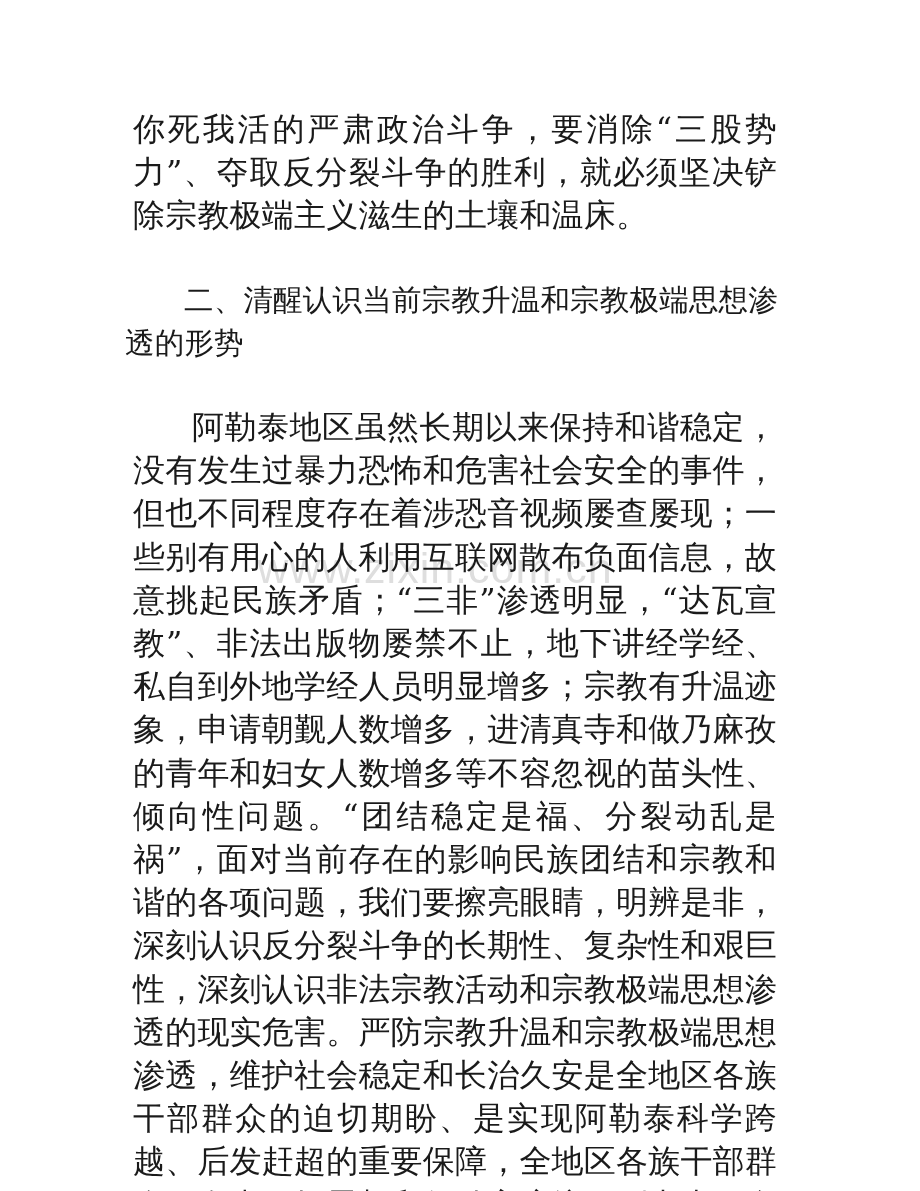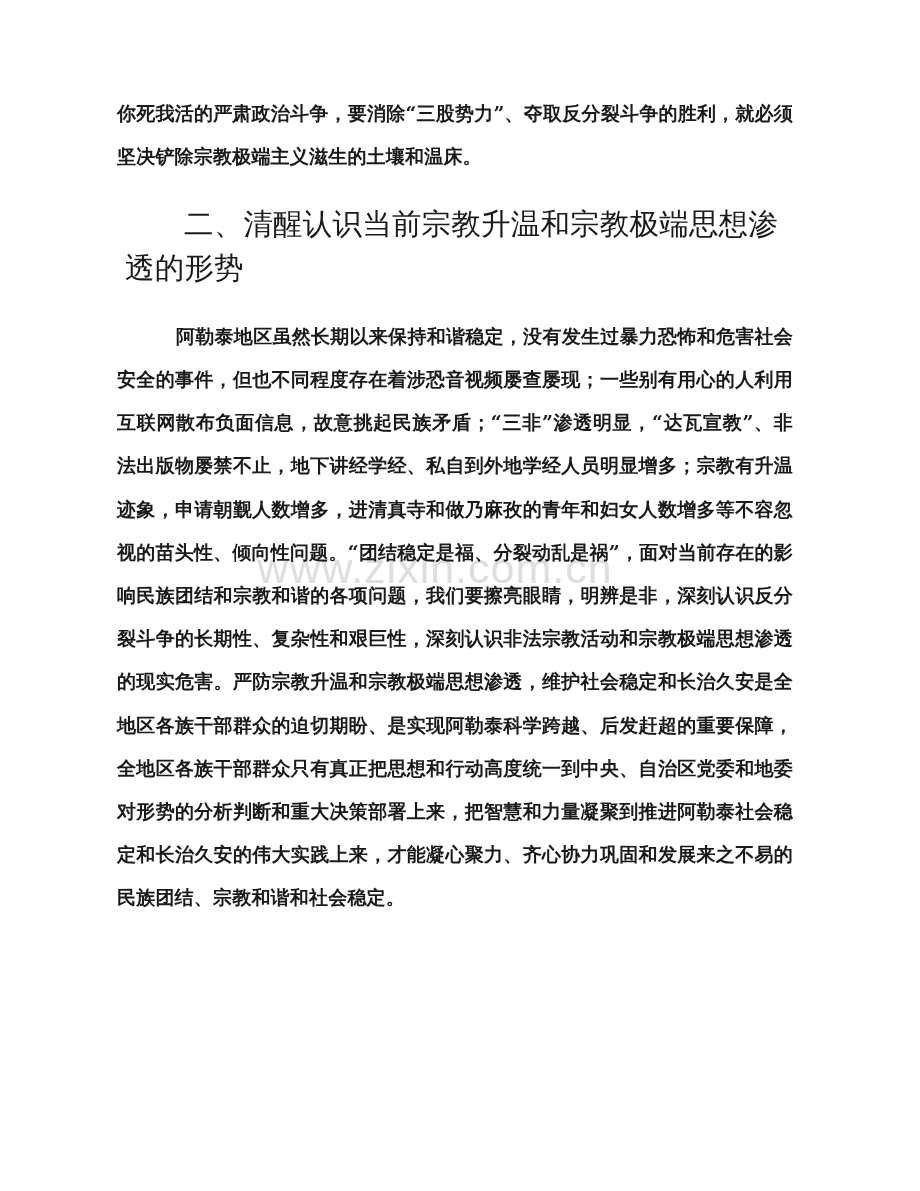--- a/index.html
+++ b/index.html
@@ -41,29 +41,29 @@
   
   #text-column {
     position: absolute;
     left: 117px;
     top: 92px;
     width: 676px;
     z-index: 2;
   }
 
   .para {
-    margin: 0;
+    margin: 16px;
     color: #1a1a1a;
-    font-size: 19px;
+    font-size: 32px;
     line-height: 43.2px;
     text-align: justify;
     text-align-last: left;
     text-justify: inter-character;
     letter-spacing: 0.2px;
-    font-weight: 700;
+    font-weight: 400;
     -webkit-font-smoothing: antialiased;
   }
   .para.indent-2-5 {
     text-indent: 59px;
   }
 
   .heading {
     margin: 8px;
     color: #1a1a1a;
     font-size: 29.5px;

